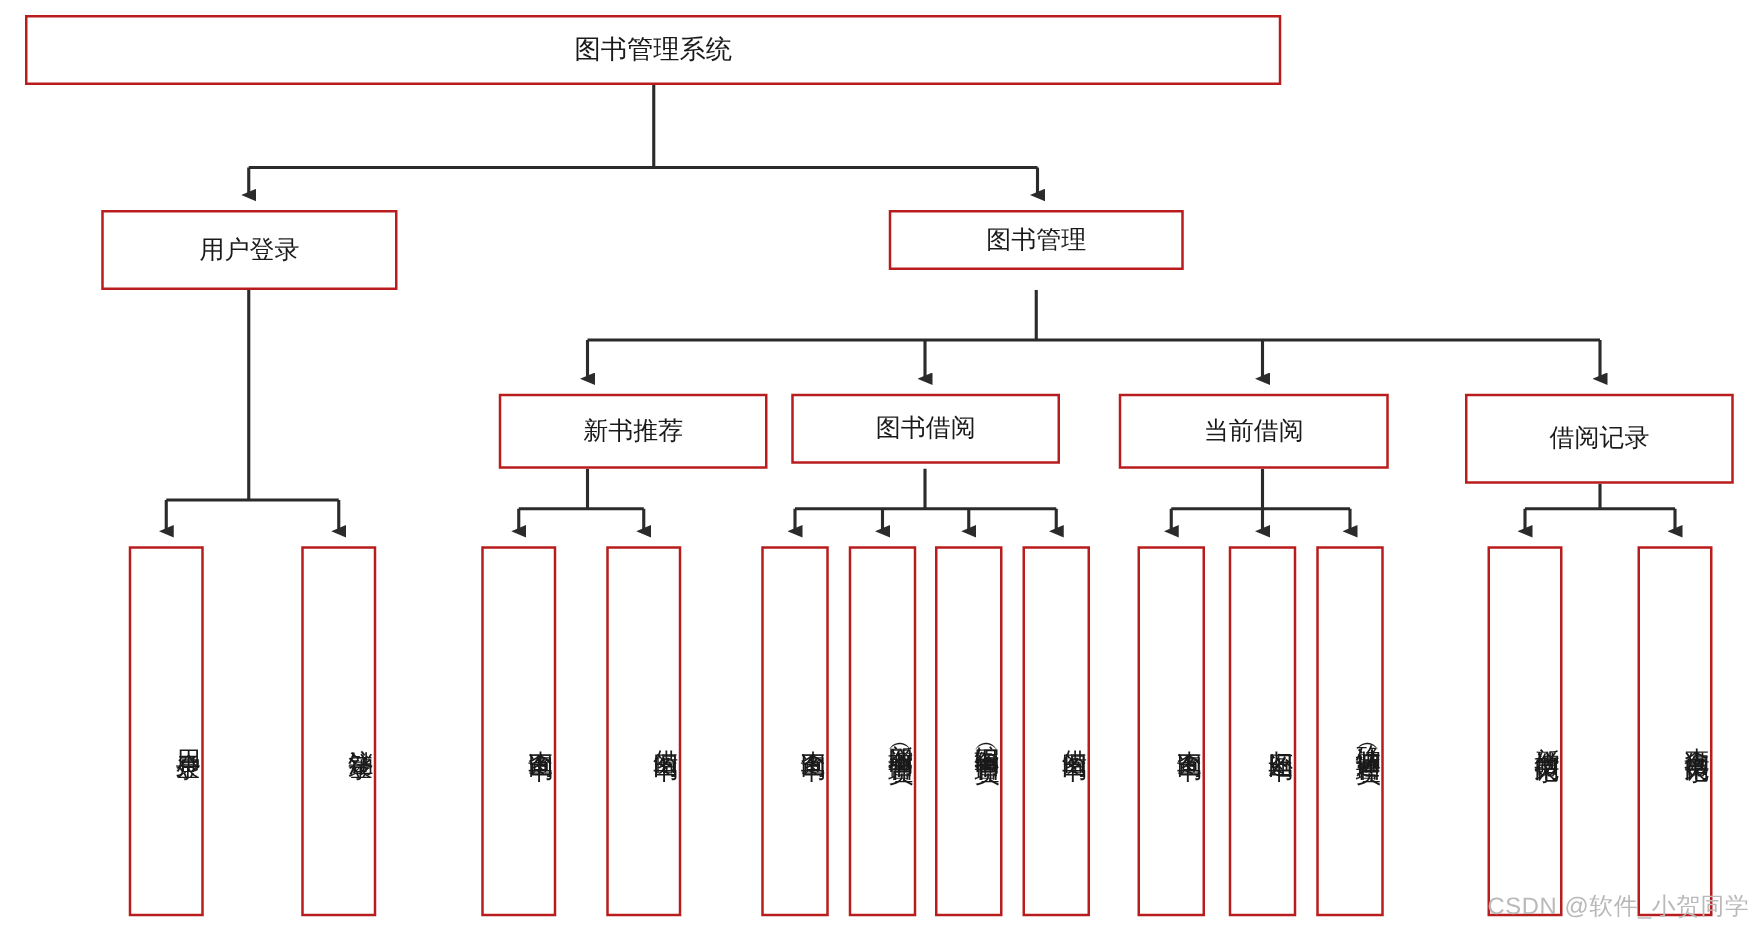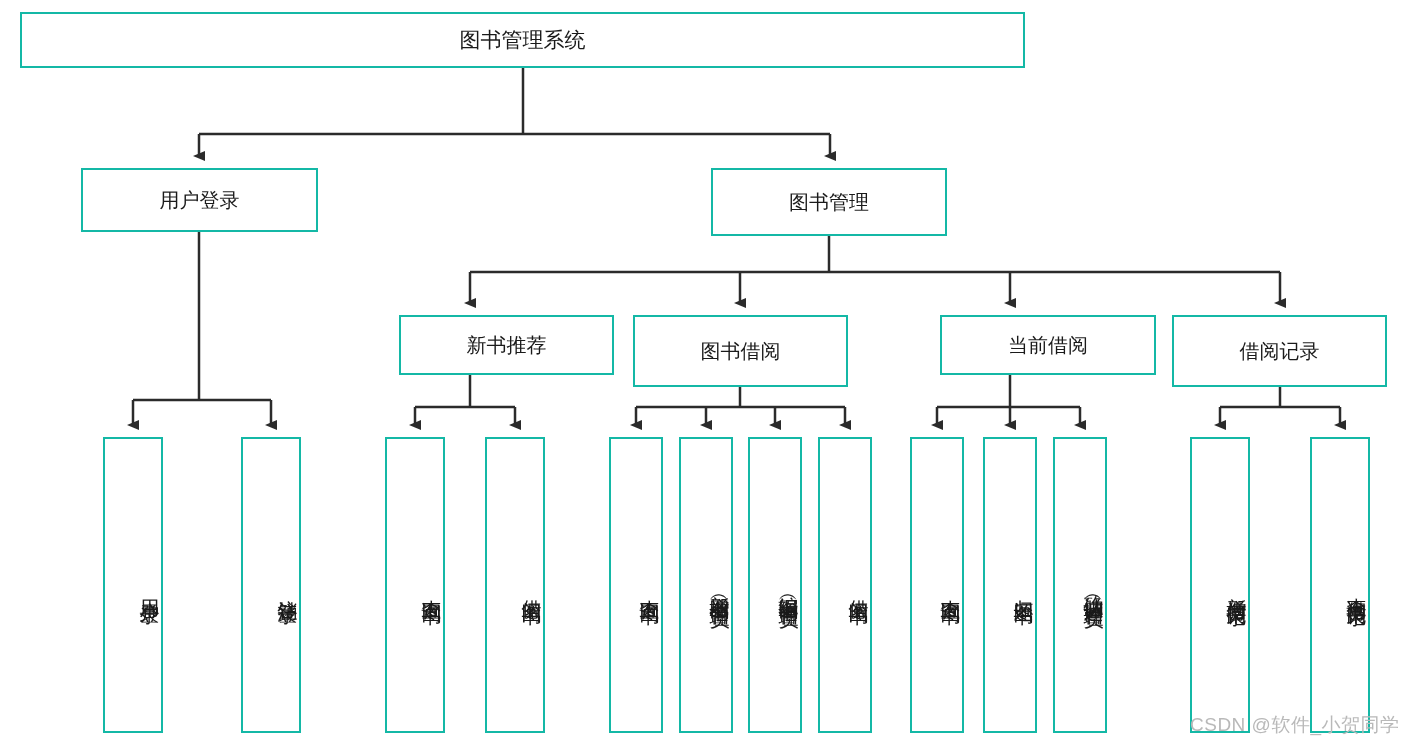--- a/index.html
+++ b/index.html
@@ -22,21 +22,21 @@
     left: 0;
     top: 0;
     width: 1405px;
     height: 747px;
     pointer-events: none;
   }
   .node {
     position: absolute;
     box-sizing: border-box;
     background: #ffffff;
-    border: 2px solid #14b8a6;
+    border: 2px solid #b91c1c;
     display: flex;
     align-items: center;
     justify-content: center;
     color: #1a1a1a;
     text-align: center;
     line-height: 1.12;
   }
   .node.root {
     font-size: 21px;
   }
@@ -127,31 +127,31 @@
     </g>
   </svg>
 
   <div class="node root" style="left: 20px; top: 12px; width: 1005px; height: 56px;">
     <span>图书管理系统</span>
   </div>
 
   <div class="node lvl2" style="left: 81px; top: 168px; width: 237px; height: 64px;">
     <span>用户登录</span>
   </div>
-  <div class="node lvl2" style="left: 711px; top: 168px; width: 236px; height: 68px;">
+  <div class="node lvl2" style="left: 711px; top: 168px; width: 236px; height: 48px;">
     <span>图书管理</span>
   </div>
 
   <div class="node lvl3" style="left: 363px; top: 315px; width: 215px; height: 60px; margin-left: 36px;">
     <span>新书推荐</span>
   </div>
-  <div class="node lvl3" style="left: 633px; top: 315px; width: 215px; height: 72px;">
+  <div class="node lvl3" style="left: 633px; top: 315px; width: 215px; height: 56px;">
     <span>图书借阅</span>
   </div>
-  <div class="node lvl3" style="left: 940px; top: 315px; width: 216px; height: 60px;">
+  <div class="node lvl3" style="left: 895px; top: 315px; width: 216px; height: 60px;">
     <span>当前借阅</span>
   </div>
   <div class="node lvl3" style="left: 1172px; top: 315px; width: 215px; height: 72px;">
     <span>借阅记录</span>
   </div>
 
   <div class="node leaf" style="left: 103px; top: 437px; width: 60px; height: 296px;">
     <span class="vtext">用户登录</span>
   </div>
   <div class="node leaf" style="left: 241px; top: 437px; width: 60px; height: 296px;">

